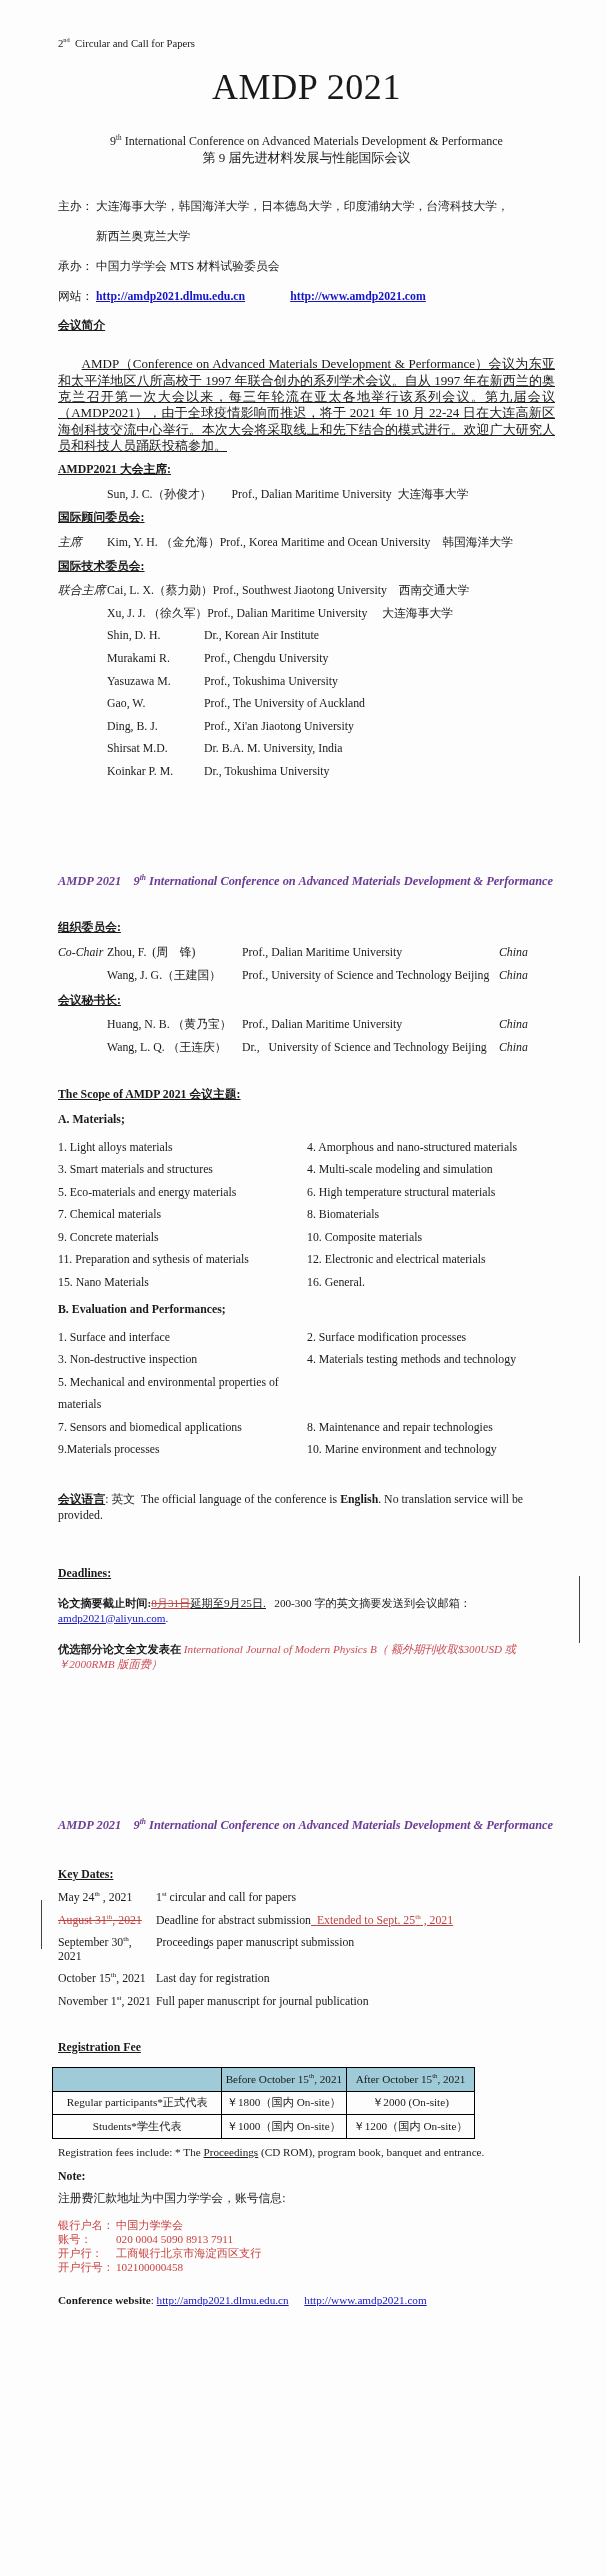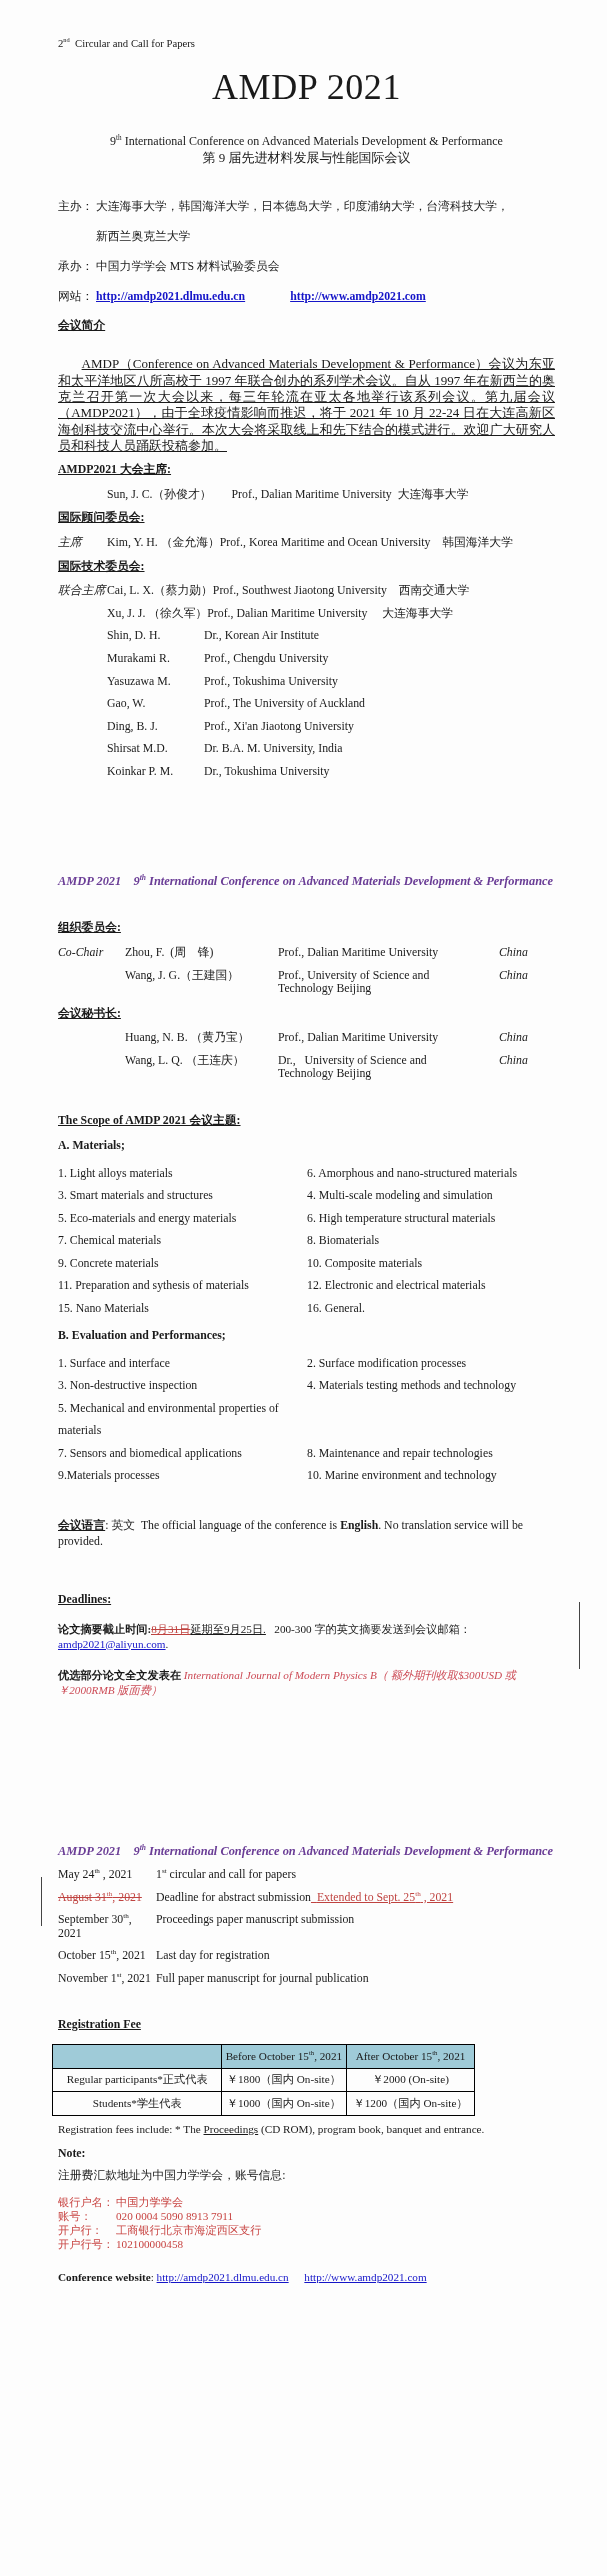--- a/index.html
+++ b/index.html
@@ -40,21 +40,21 @@
   .crow .cname{width:97px;flex:none;}
   .crow.inline .cname{width:auto;}
   .crow .gap-affil{margin-left:20px;}
 
   .page-header{color:#6a3d96;font-style:italic;font-weight:bold;font-size:12.4px;}
   .ph2{margin-top:96px;}
   .ph3{margin-top:146px;}
 
   .org-h{margin-top:31.5px;}
   .sec2-h{margin-top:11.2px;}
-  .prow{display:flex;font-size:11.8px;margin-top:9.6px;line-height:13px;gap:18px;}
+  .prow{display:flex;font-size:11.8px;margin-top:9.6px;line-height:13px;}
   .prow .role{width:49px;flex:none;font-style:italic;}
   .prow .pname{width:135px;flex:none;}
   .prow .paffil{flex:1;}
   .prow .country{width:56px;flex:none;font-style:italic;}
 
   .scope-h{margin-top:33px;}
   .subA{margin-top:9px;}
   .subB{margin-top:8.4px;}
   .sub-heading{font-weight:bold;font-size:11.8px;}
   .gridA,.gridB{margin-top:9px;}
@@ -215,21 +215,21 @@
         <span class="pname pre">Wang, L. Q. （王连庆）</span>
         <span class="paffil pre">Dr.,   University of Science and Technology Beijing</span>
         <span class="country">China</span>
     </div>
 
     <div class="sec-heading scope-h">The Scope of AMDP 2021 会议主题:</div>
     <div class="sub-heading subA">A. Materials;</div>
     <div class="gridA">
       <div class="scope-row">
           <span class="l">1. Light alloys materials</span>
-          <span class="r">6. Amorphous and nano-structured materials</span>
+          <span class="r">4. Amorphous and nano-structured materials</span>
         </div>
       <div class="scope-row">
           <span class="l">3. Smart materials and structures</span>
           <span class="r">4. Multi-scale modeling and simulation</span>
         </div>
       <div class="scope-row">
           <span class="l">5. Eco-materials and energy materials</span>
           <span class="r">6. High temperature structural materials</span>
         </div>
       <div class="scope-row">
@@ -276,20 +276,21 @@
     <div class="lang"><span class="lang-label">会议语言</span><span class="pre">: 英文  The official language of the conference is </span><span class="b">English</span><span>. No translation service will be provided.</span></div>
 
     <div class="sec-heading dl-h">Deadlines:</div>
 
     <div class="abstract-line"><span class="bar-right"></span><span class="b">论文摘要截止时间:</span><span class="u"><span class="red strike-u">8月31日</span><span>延期至9月25日.</span></span><span class="pre">   200-300 字的英文摘要发送到会议邮箱：</span><a class="link-plain">amdp2021@aliyun.com</a><span>.</span></div>
 
     <div class="journal-line"><span class="b pre">优选部分论文全文发表在 </span><span class="journal pre">International Journal of Modern Physics B（ 额外期刊收取$300USD 或￥2000RMB 版面费）</span></div>
 
     <div class="page-header ph3 pre">AMDP 2021    9<sup>th</sup> International Conference on Advanced Materials Development &amp; Performance</div>
 
+    <div class="sec-heading kd-h">Key Dates:</div>
     <div class="kd-row">
         <span class="kd-date pre">May 24<sup>th</sup> , 2021</span>
         <span class="kd-desc">1<sup>st</sup> circular and call for papers</span>
       </div>
     <div class="kd-row">
         <span class="bar-left"></span>
         <span class="kd-date red strike pre">August 31<sup>th</sup>, 2021</span>
         <span class="kd-desc">Deadline for abstract submission</span>
         <span class="kd-ext red u">  Extended to Sept. 25<sup>th</sup> , 2021</span>
       </div>

